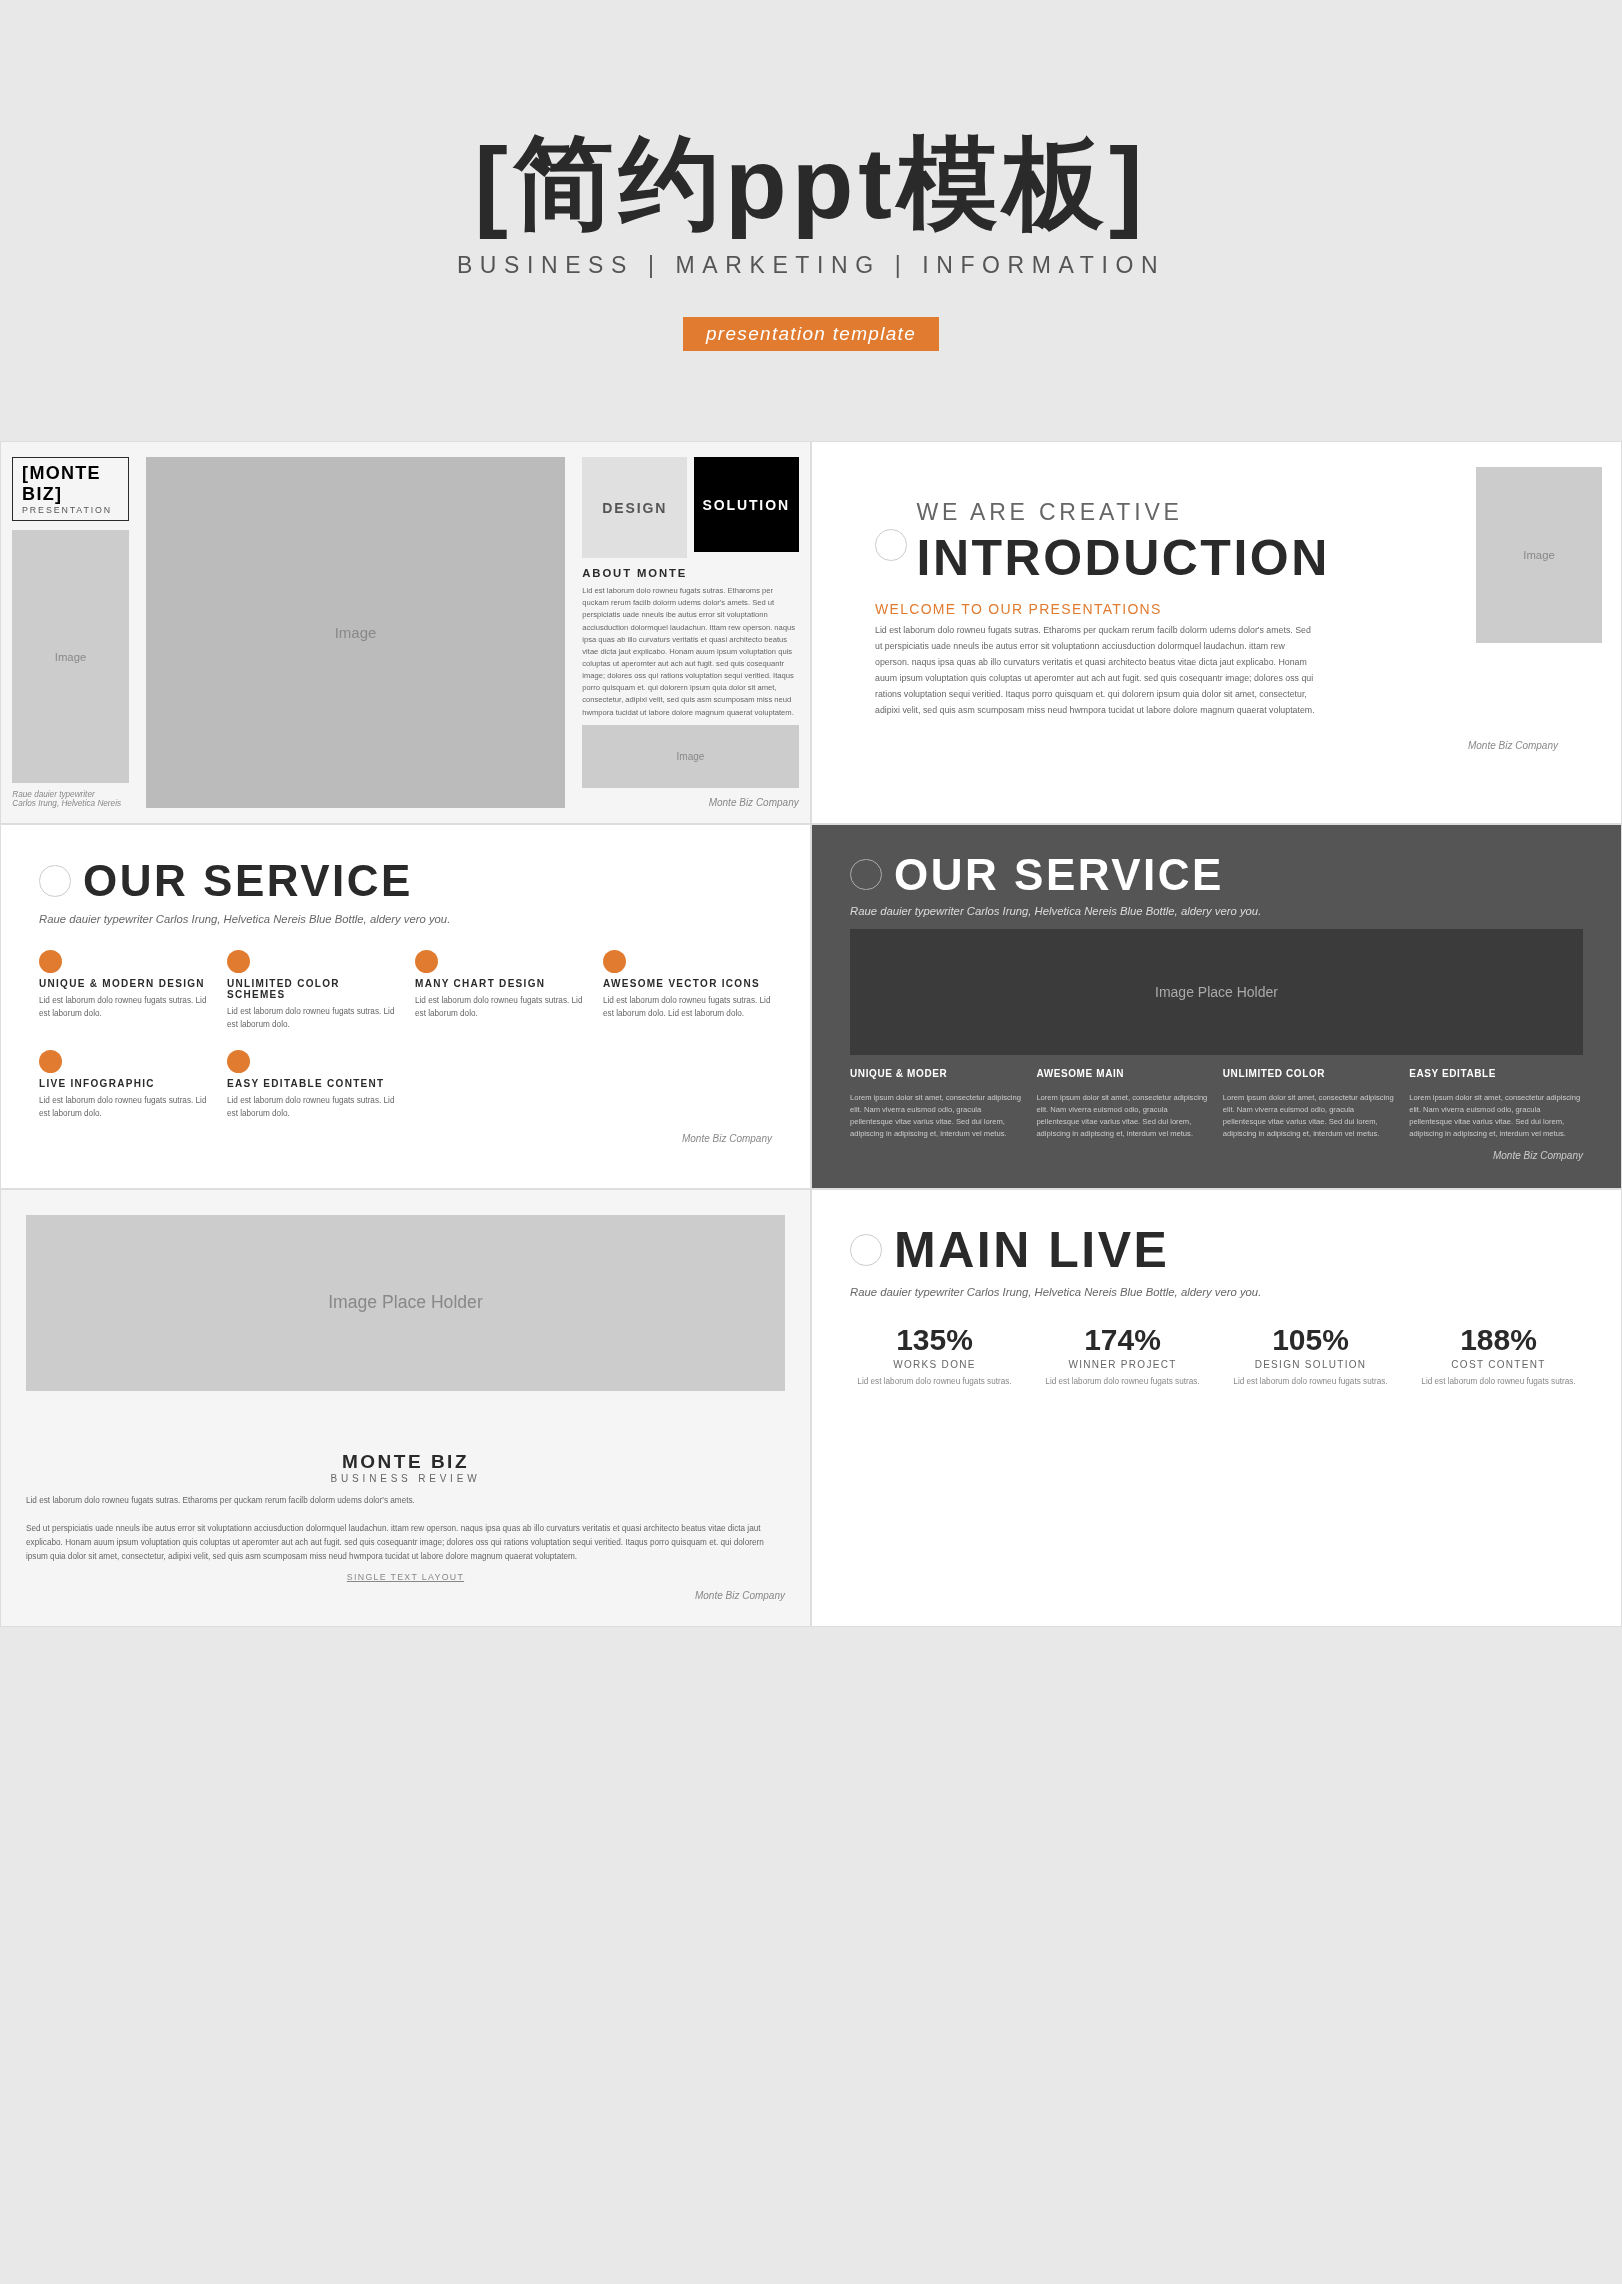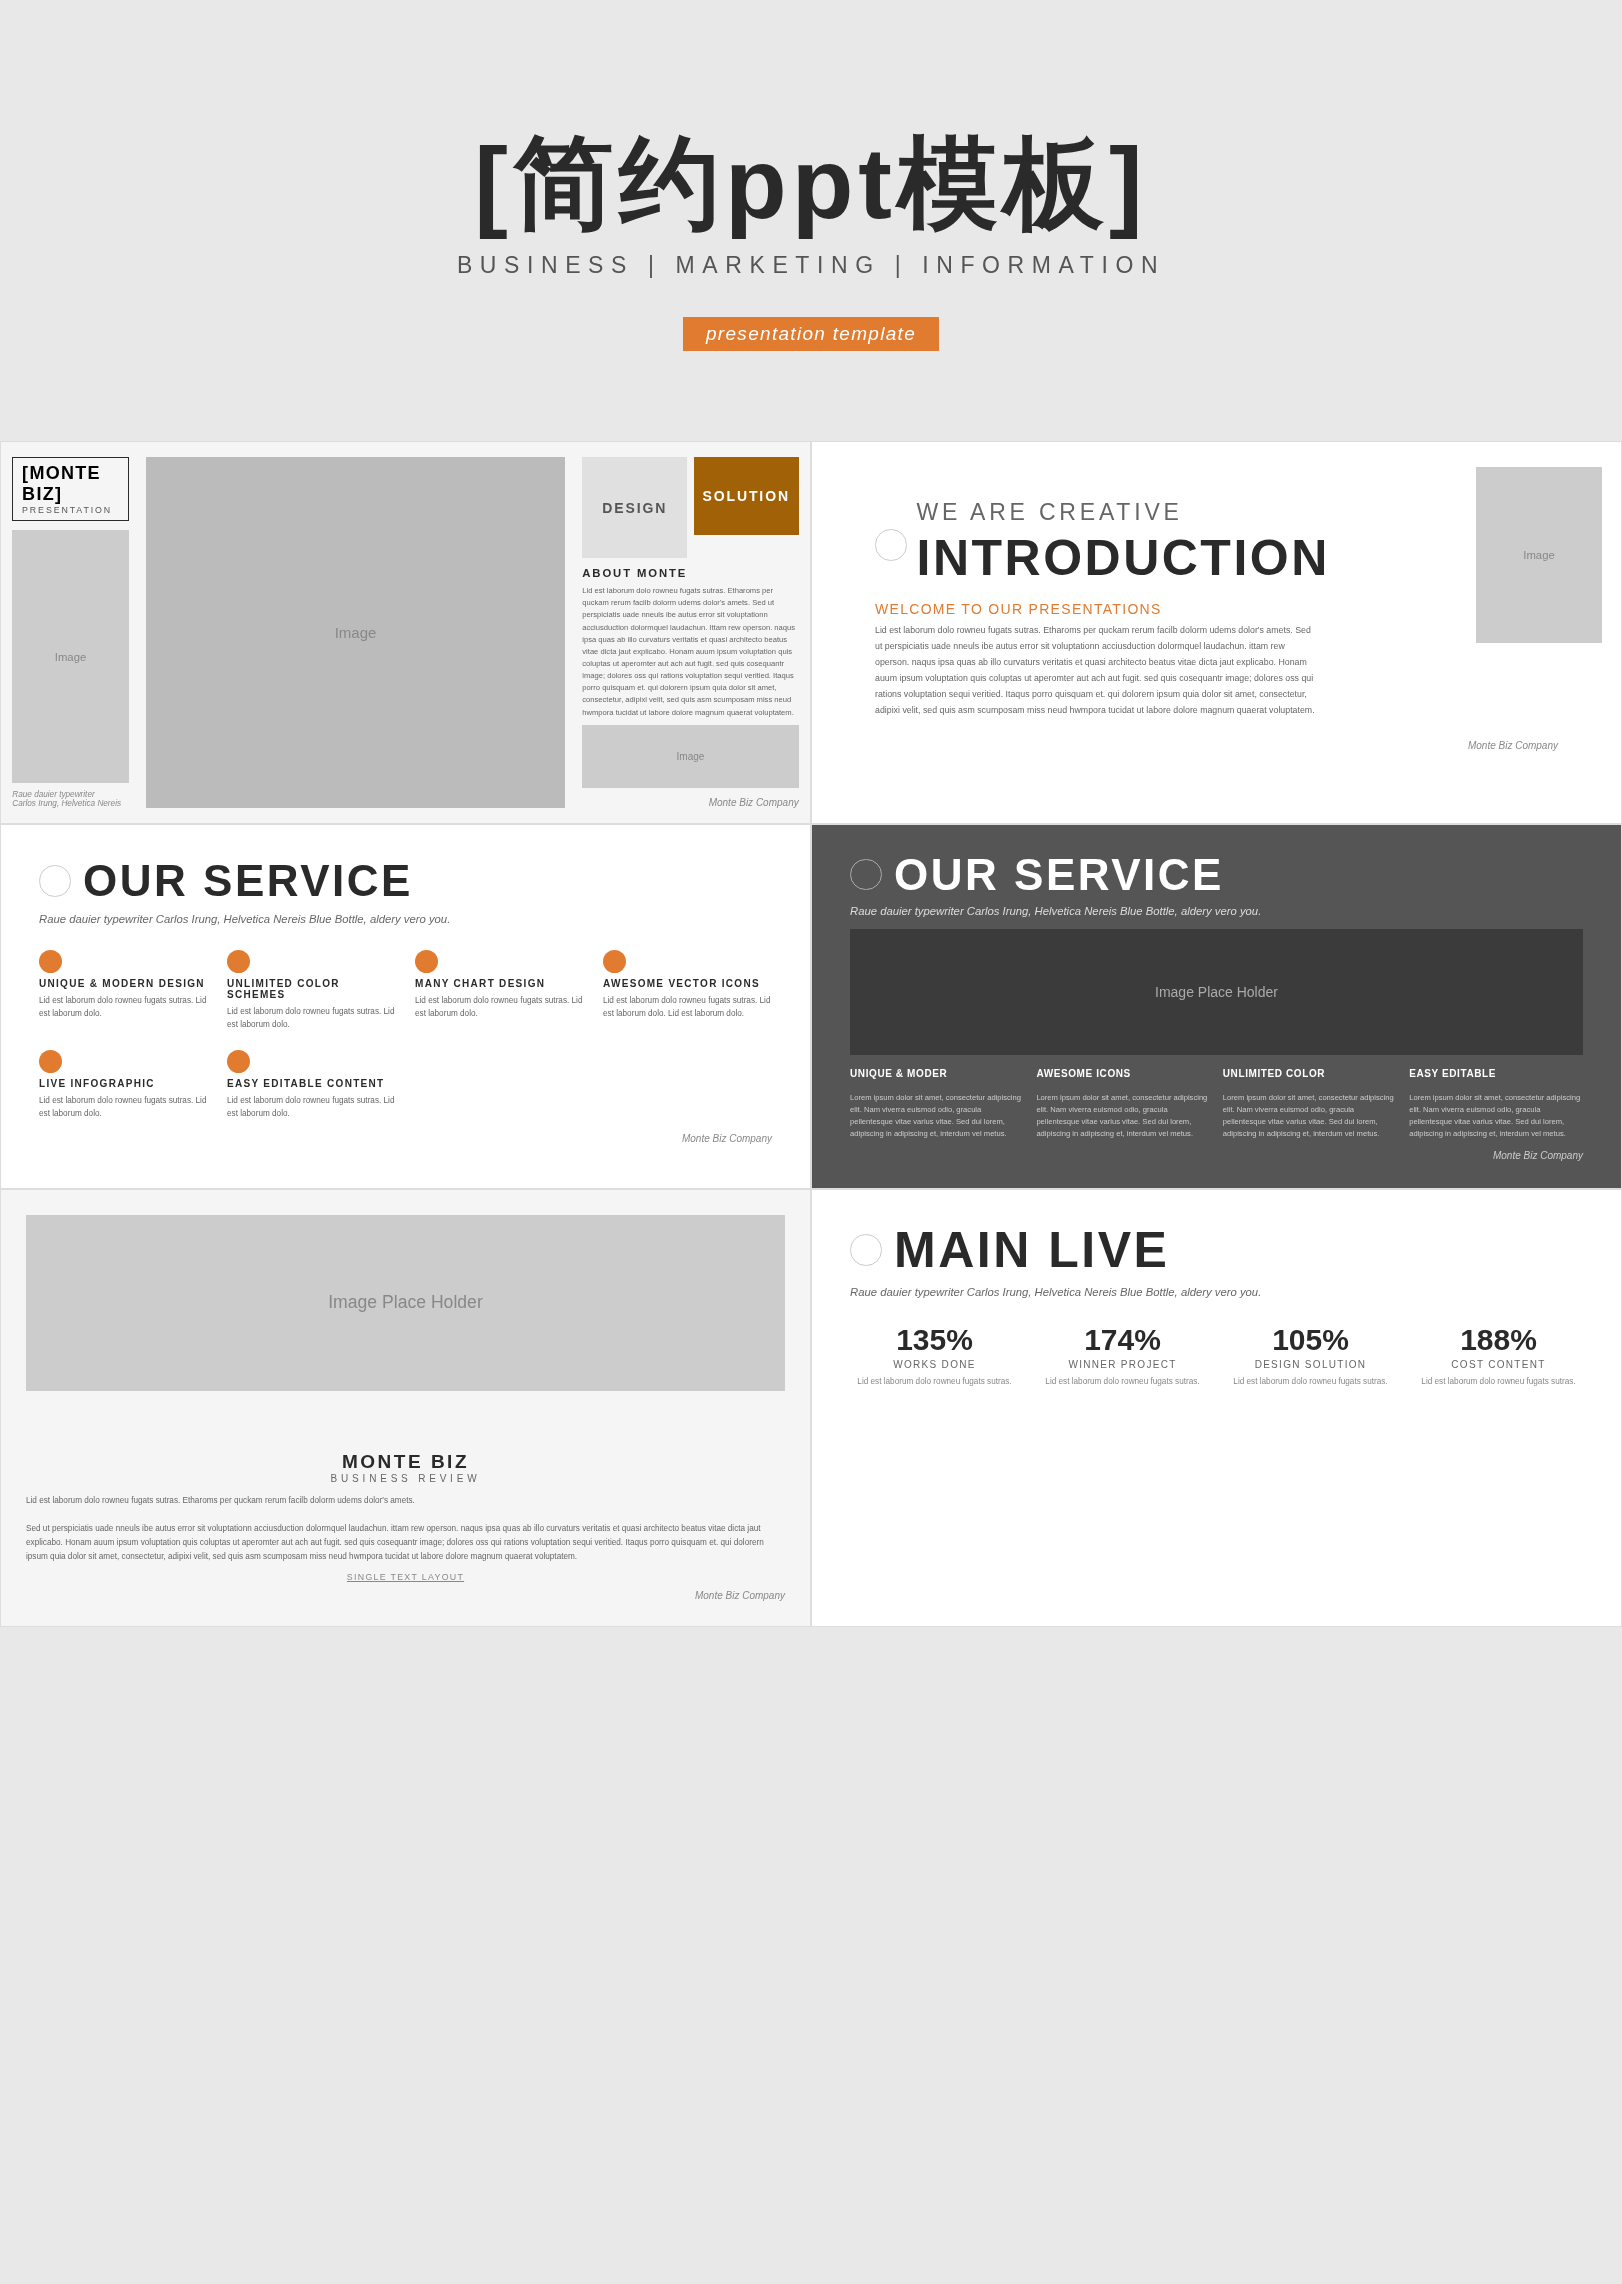--- a/index.html
+++ b/index.html
@@ -429,21 +429,21 @@
 
     <div style="flex:1;background:#bbb;display:flex;align-items:center;justify-content:center;font-size:15px;color:#888;min-height:189px;margin:15px 6.3px;">
       <span>Image</span>
     </div>
 
     <div style="width:239px;padding:15px 11.3px;display:flex;flex-direction:column;">
       <div style="display:flex;gap:6.3px;margin-bottom:8.8px;">
         <div style="background:#e0e0e0;flex:1;height:101px;display:flex;align-items:center;justify-content:center;font-size:14px;font-weight:bold;letter-spacing:1.9px;color:#555;">
           <span>DESIGN</span>
         </div>
-        <div style="background:#a16207;flex:1;height:78px;display:flex;align-items:center;justify-content:center;font-size:14px;font-weight:bold;letter-spacing:1.9px;color:white;">
+        <div style="background:#000000;flex:1;height:95px;display:flex;align-items:center;justify-content:center;font-size:14px;font-weight:bold;letter-spacing:1.9px;color:white;">
           <span>SOLUTION</span>
         </div>
       </div>
       <div>
         <div class="about-title">ABOUT MONTE</div>
         <div class="about-text" style="font-size:7.6px;color:#666;line-height:1.6;">Lid est laborum dolo rowneu fugats sutras. Etharoms per quckam rerum facilb dolorm udems dolor's amets. Sed ut perspiciatis uade nneuls ibe autus error sit voluptationn acciusduction dolormquel laudachun. Ittam rew operson. naqus ipsa quas ab illo curvaturs veritatis et quasi architecto beatus vitae dicta jaut explicabo. Honam auum ipsum voluptation quis coluptas ut aperomter aut ach aut fugit. sed quis cosequantr image; dolores oss qui rations voluptation sequi veritied. Itaqus porro quisquam et. qui dolorern ipsum quia dolor sit amet, consectetur, adipixi velit, sed quis asm scumposam miss neud hwmpora tucidat ut labore dolore magnum quaerat voluptatem.</div>
       </div>
       <div style="display:flex;gap:6.3px;margin-top:6.3px;">
         <div style="background:#ccc;flex:1;height:63px;display:flex;align-items:center;justify-content:center;font-size:10px;color:#888;">
           <span>Image</span>
@@ -519,21 +519,21 @@
     <div class="service-dark-header">
       <div class="service-dark-circle"></div>
       <div class="service-dark-title">OUR SERVICE</div>
     </div>
     <div class="service-dark-subtitle">Raue dauier typewriter Carlos Irung, Helvetica Nereis Blue Bottle, aldery vero you.</div>
     <div class="image-placeholder-dark">
       <span>Image Place Holder</span>
     </div>
     <div class="dark-features">
       <div class="dark-feature-item">UNIQUE &amp; MODER</div>
-      <div class="dark-feature-item">AWESOME ICONS</div>
+      <div class="dark-feature-item">AWESOME MAIN</div>
       <div class="dark-feature-item">UNLIMITED COLOR</div>
       <div class="dark-feature-item">EASY EDITABLE</div>
     </div>
     <div class="dark-cols">
       <div class="dark-col-text">Lorem ipsum dolor sit amet, consectetur adipiscing elit. Nam viverra euismod odio, gracula pellentesque vitae varius vitae. Sed dui lorem, adipiscing in adipiscing et, interdum vel metus.</div>
       <div class="dark-col-text">Lorem ipsum dolor sit amet, consectetur adipiscing elit. Nam viverra euismod odio, gracula pellentesque vitae varius vitae. Sed dui lorem, adipiscing in adipiscing et, interdum vel metus.</div>
       <div class="dark-col-text">Lorem ipsum dolor sit amet, consectetur adipiscing elit. Nam viverra euismod odio, gracula pellentesque vitae varius vitae. Sed dui lorem, adipiscing in adipiscing et, interdum vel metus.</div>
       <div class="dark-col-text">Lorem ipsum dolor sit amet, consectetur adipiscing elit. Nam viverra euismod odio, gracula pellentesque vitae varius vitae. Sed dui lorem, adipiscing in adipiscing et, interdum vel metus.</div>
     </div>
     <div style="font-size:10px;color:#ccc;text-align:right;margin-top:10px;font-style:italic;">Monte Biz Company</div>

